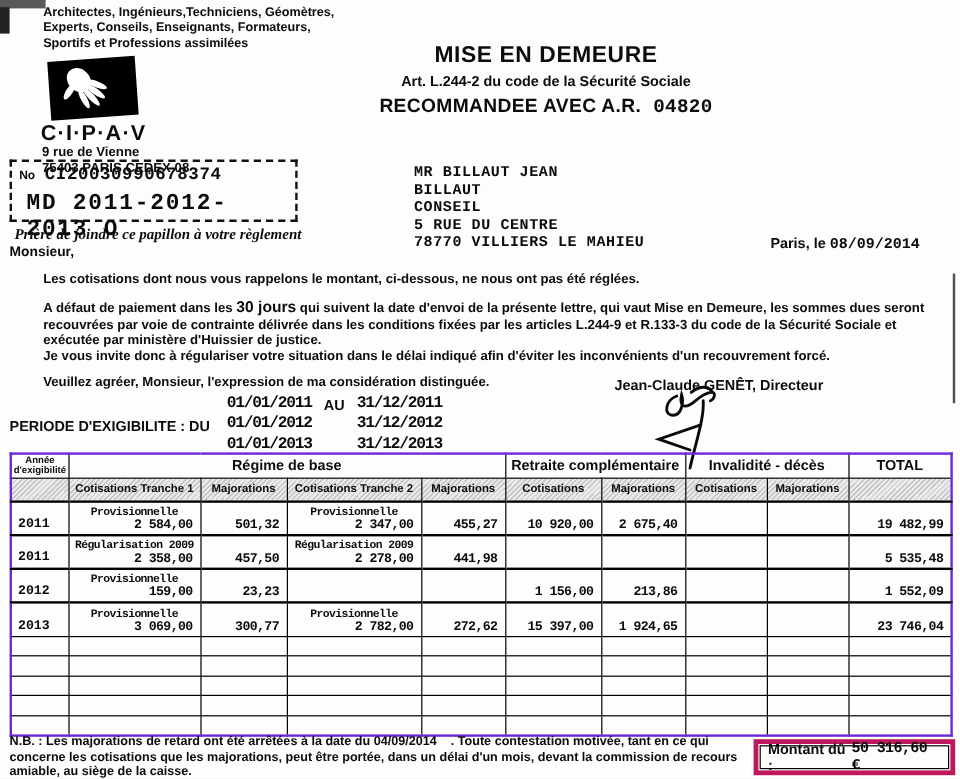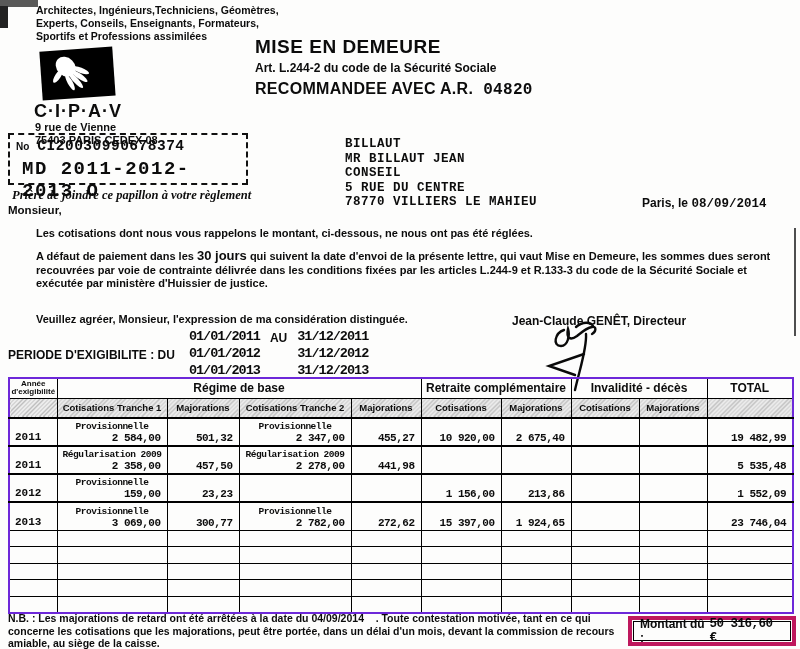--- a/index.html
+++ b/index.html
@@ -15,21 +15,21 @@
   
   .artifact { background:#222; }
 
   
   .professions { left:36px; top:4px; font-size:10.5px; font-weight:bold; line-height:13px; }
   .logo-box { left:36px; top:46px; }
   .org-name { left:34px; top:101px; font-size:18px; font-weight:bold; letter-spacing:1px; }
   .org-addr { left:35px; top:121px; font-size:11px; font-weight:bold; line-height:13px; }
 
   
-  .title-block { left:255px; top:36px; width:400px; }
+  .title-block { left:255px; top:36px; width:400px; text-align:center; }
   .title-main { font-size:19px; font-weight:bold; letter-spacing:.5px; }
   .title-sub  { font-size:12px; font-weight:bold; margin-top:3px; }
   .title-reco { font-size:16px; font-weight:bold; margin-top:5px; letter-spacing:.3px;}
   .title-reco .num { font-family:"Liberation Mono","DejaVu Sans Mono",monospace; margin-left:10px; }
 
   
   .ref-box { left:8px; top:133px; width:240px; height:52px; border:2px dashed #111; padding:3px 6px; }
   .ref-line1 { display:flex; align-items:baseline; gap:8px; }
   .ref-no { font-size:10px; font-weight:bold; }
   .ref-num { font-size:14.5px; font-weight:bold; letter-spacing:.5px; }
@@ -129,37 +129,38 @@
   <div class="abs ref-box">
     <div class="ref-line1">
       <span class="ref-no">No</span>
       <span class="ref-num mono">CI20030990678374</span>
     </div>
     <div class="ref-md mono">MD 2011-2012-2013 O</div>
   </div>
   <div class="abs ref-note">Prière de joindre ce papillon à votre règlement</div>
 
   <div class="abs recipient mono">
+    <div>MR BILLAUT JEAN</div>
     <div>BILLAUT</div>
-    <div>MR BILLAUT JEAN</div>
     <div>CONSEIL</div>
     <div>5 RUE DU CENTRE</div>
     <div>78770 VILLIERS LE MAHIEU</div>
   </div>
 
   <div class="abs dateline">
     <span>Paris, le</span>
     <span class="date">08/09/2014</span>
   </div>
 
   <div class="abs salutation">Monsieur,</div>
   <div class="abs para p1">Les cotisations dont nous vous rappelons le montant, ci-dessous, ne nous ont pas été réglées.</div>
   <div class="abs para p2">
     <span>A défaut de paiement dans les </span><span class="big">30 jours</span><span> qui suivent la date d'envoi de la présente lettre, qui vaut Mise en Demeure, les sommes dues seront recouvrées par voie de contrainte délivrée dans les conditions fixées par les articles L.244-9 et R.133-3 du code de la Sécurité Sociale et exécutée par ministère d'Huissier de justice.</span>
   </div>
+  <div class="abs para p3">Je vous invite donc à régulariser votre situation dans le délai indiqué afin d'éviter les inconvénients d'un recouvrement forcé.</div>
   <div class="abs para p4">Veuillez agréer, Monsieur, l'expression de ma considération distinguée.</div>
   <div class="abs signer">Jean-Claude GENÊT, Directeur</div>
 
   <div class="abs periods">
     <div class="periods-label">PERIODE D'EXIGIBILITE : DU</div>
     <table class="periods-grid">
       <tbody>
           <tr>
         <td class="d1">01/01/2011</td>
         <td class="au">AU</td>

